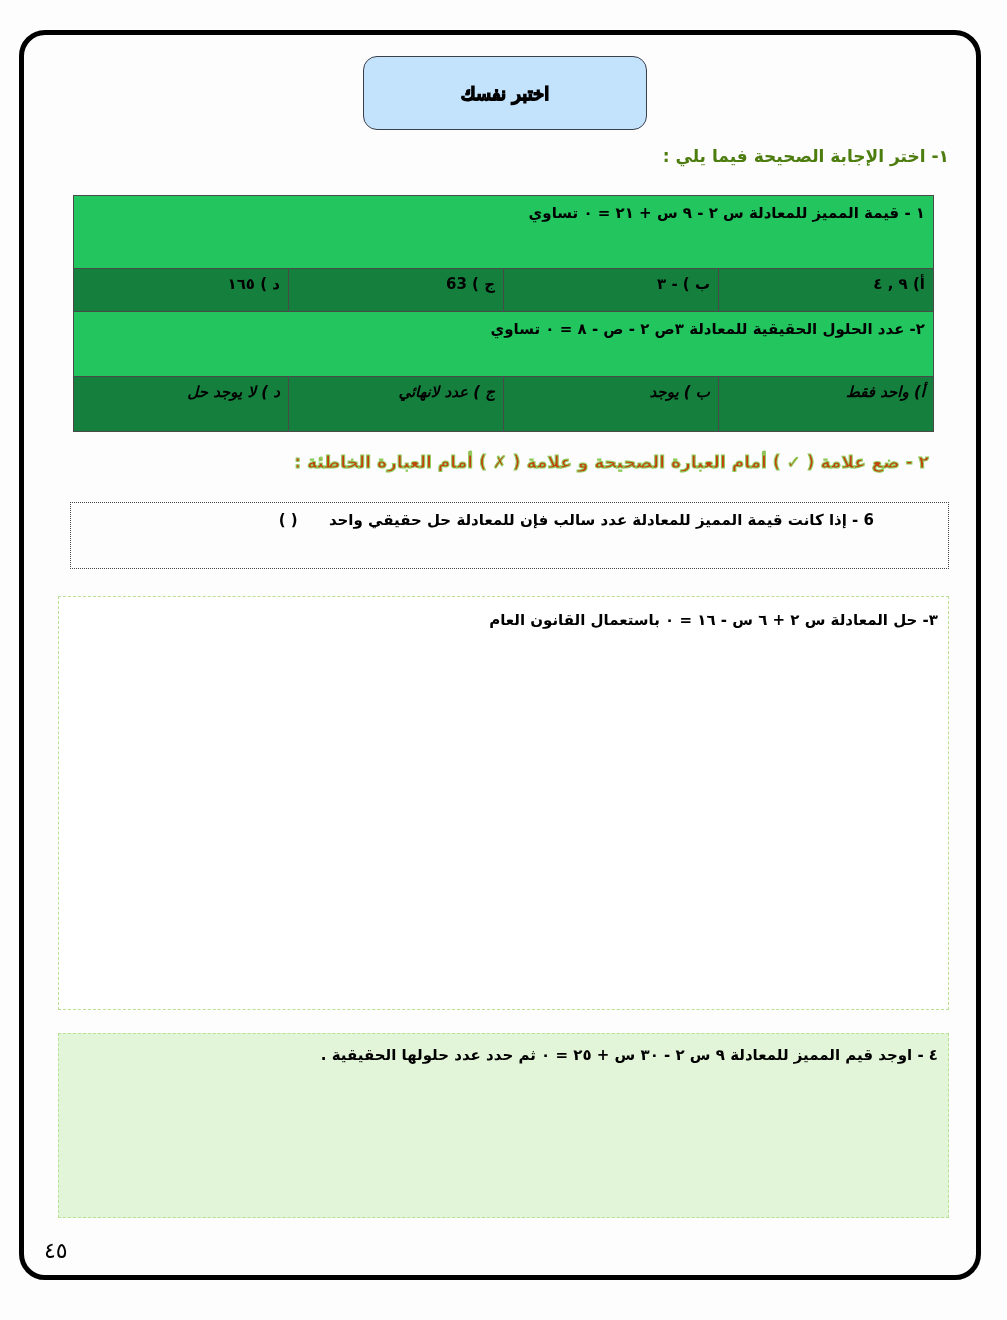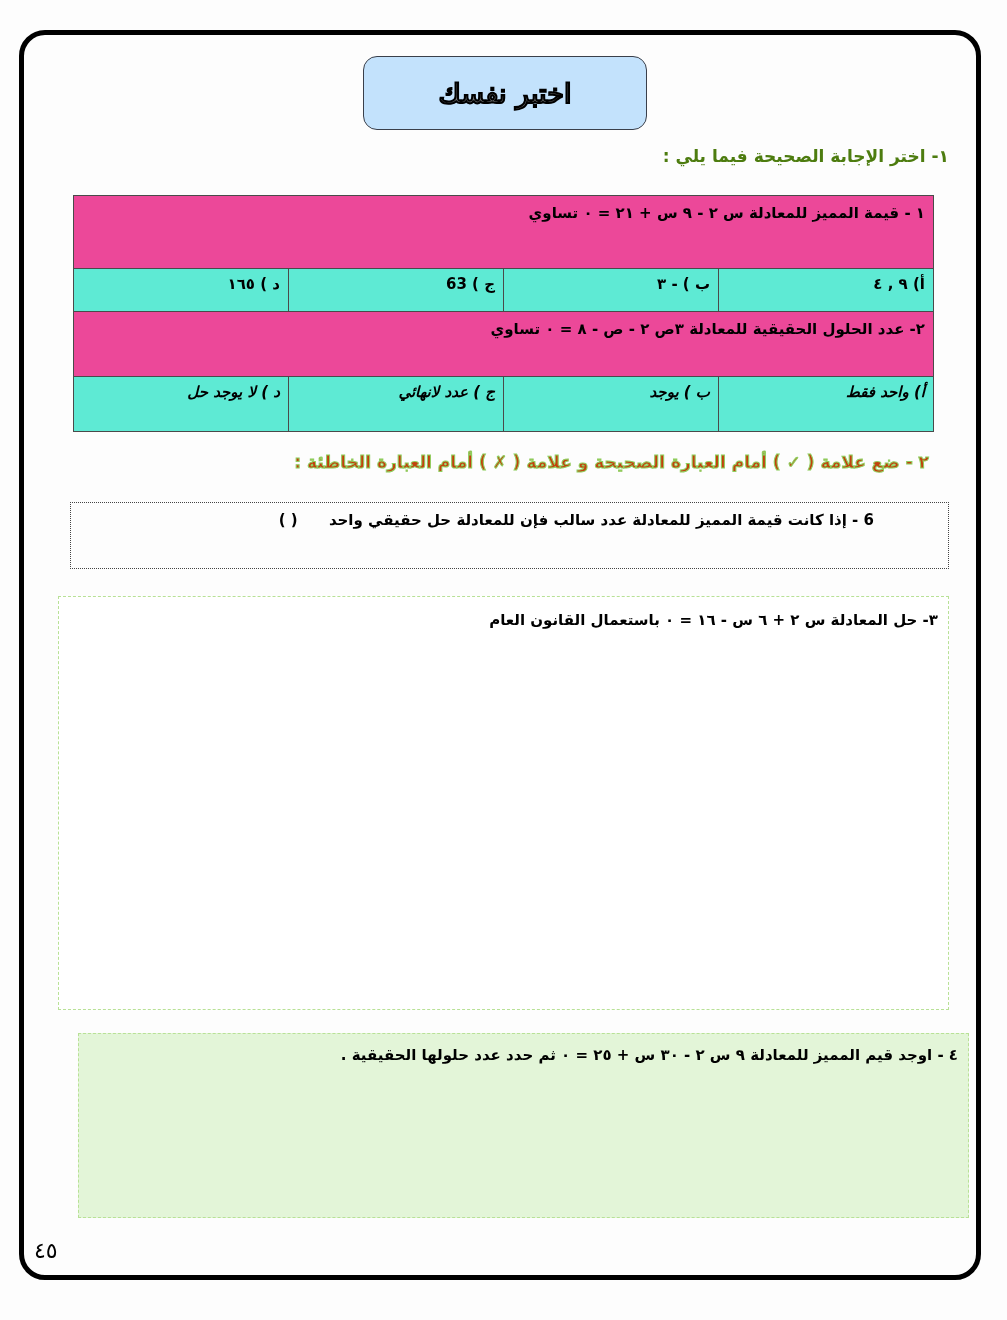--- a/index.html
+++ b/index.html
@@ -10,59 +10,59 @@
     .page-frame {
       position: absolute; left: 19px; top: 30px; width: 962px; height: 1250px;
       box-sizing: border-box; border: 5px solid #000; border-radius: 26px;
     }
     .title-box {
       position: absolute; left: 363px; top: 56px; width: 284px; height: 74px;
       box-sizing: border-box; border: 1.5px solid #3a3f4a; border-radius: 14px;
       background: #c3e2fc; display: flex; align-items: center; justify-content: center;
     }
     .title-text {
-      font-family: "DejaVu Serif", serif; font-size: 27px; font-weight: bold;
+      font-family: "DejaVu Serif", serif; font-size: 18px; font-weight: bold;
       color: #737373; -webkit-text-stroke: 1.2px #000;
     }
     .section-heading {
       position: absolute; direction: rtl; font-weight: bold; white-space: nowrap;
       font-family: "DejaVu Sans", sans-serif;
     }
     .h1 { right: 58px; top: 146px; font-size: 17px; color: #4d7c0f; }
     .h2 { right: 78px; top: 452px; font-size: 17px; color: #c2410c;
           -webkit-text-stroke: 1px #8fcf5e; }
     table.mcq {
       position: absolute; left: 73px; top: 195px; width: 861px;
       border-collapse: collapse; direction: rtl;
     }
     table.mcq td { border: 1px solid #4a4a4a; padding: 0 8px; vertical-align: top;
       font-weight: bold; font-size: 15px; }
-    table.mcq tr.q td { background: #ec4899; height: 64px; padding-top: 8px; }
+    table.mcq tr.q td { background: #22c55e; height: 64px; padding-top: 8px; }
     table.mcq tr.q2 td { height: 56px; padding-top: 8px; }
-    table.mcq tr.opts td { background: #5eead4; width: 25%; padding-top: 6px; }
+    table.mcq tr.opts td { background: #15803d; width: 25%; padding-top: 6px; }
     table.mcq tr.opts1 td { height: 36px; }
     table.mcq tr.opts2 td { height: 48px; font-style: italic; }
     .tf-box {
       position: absolute; left: 70px; top: 502px; width: 879px; height: 67px;
       box-sizing: border-box; border: 1px dotted #444; direction: rtl;
       padding: 8px 74px 0 0; font-weight: bold; font-size: 15px;
     }
     .tf-blank { margin-right: 26px; letter-spacing: 0; }
     .q3-box {
       position: absolute; left: 58px; top: 596px; width: 891px; height: 414px;
       box-sizing: border-box; border: 1.5px dashed #b8e196; background: #fff;
       direction: rtl; padding: 14px 10px 0 0; font-weight: bold; font-size: 15px; text-align: right;
     }
     .q4-box {
       position: absolute; left: 58px; top: 1033px; width: 891px; height: 185px;
       box-sizing: border-box; border: 1.5px dashed #b8e196; background: #e3f5d8;
-      direction: rtl; padding: 12px 10px 0 0; font-weight: bold; font-size: 15px; margin-left: 20px;
+      direction: rtl; padding: 12px 10px 0 0; font-weight: bold; font-size: 15px;
     }
     .page-number {
-      position: absolute; left: 34px; top: 1238px; font-size: 22px;
+      position: absolute; left: 44px; top: 1238px; font-size: 22px;
       font-family: "DejaVu Sans", sans-serif;
     }
   </style>
 </head>
 <body>
 
 <div class="page-frame"></div>
 
 <div class="title-box">
   <span class="title-text">اختبر نفسك</span>

